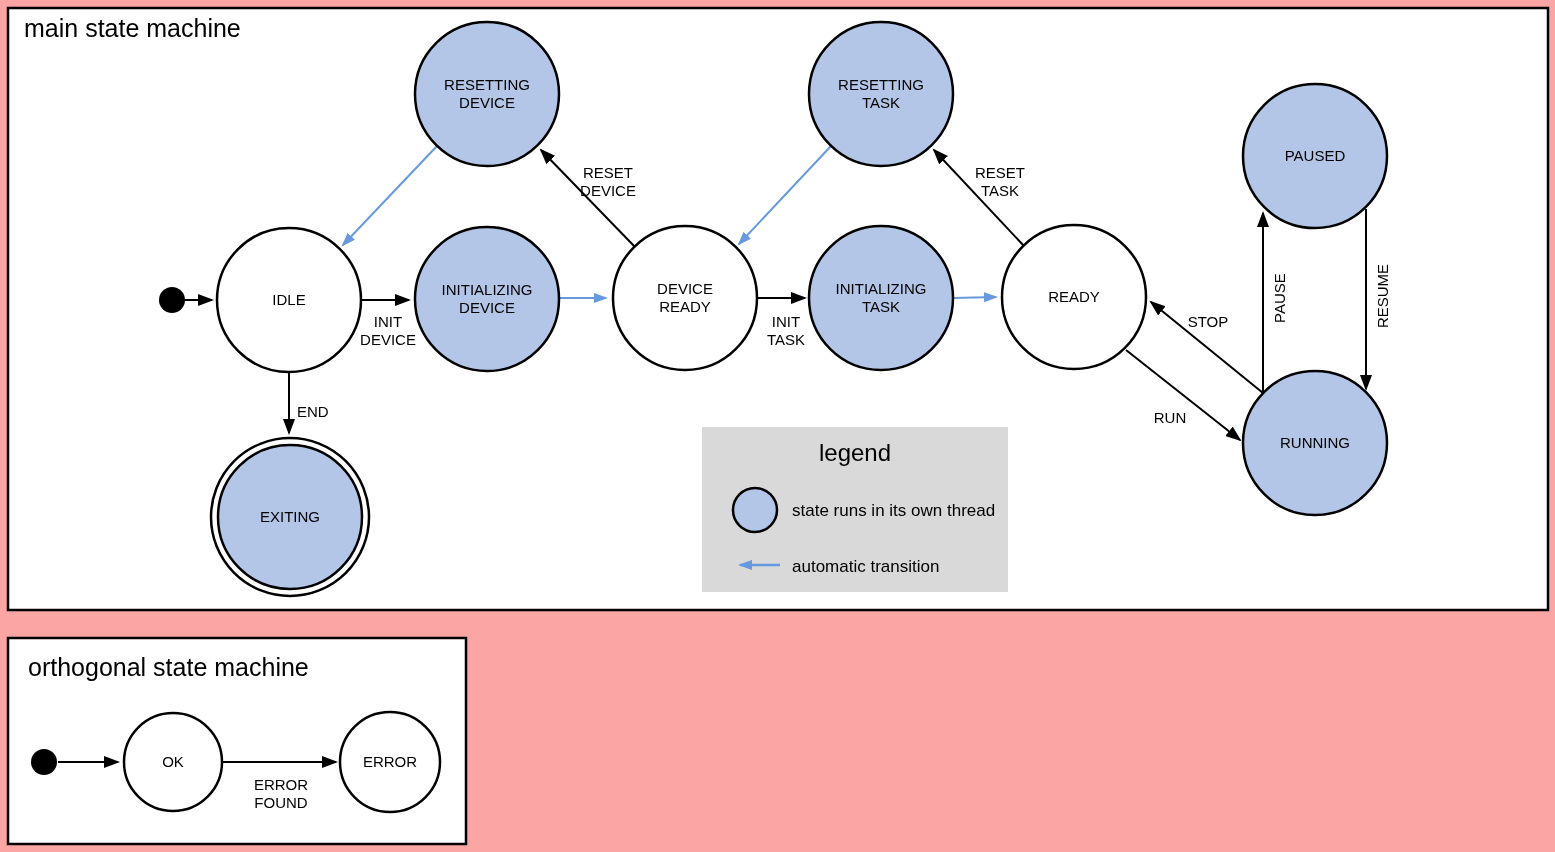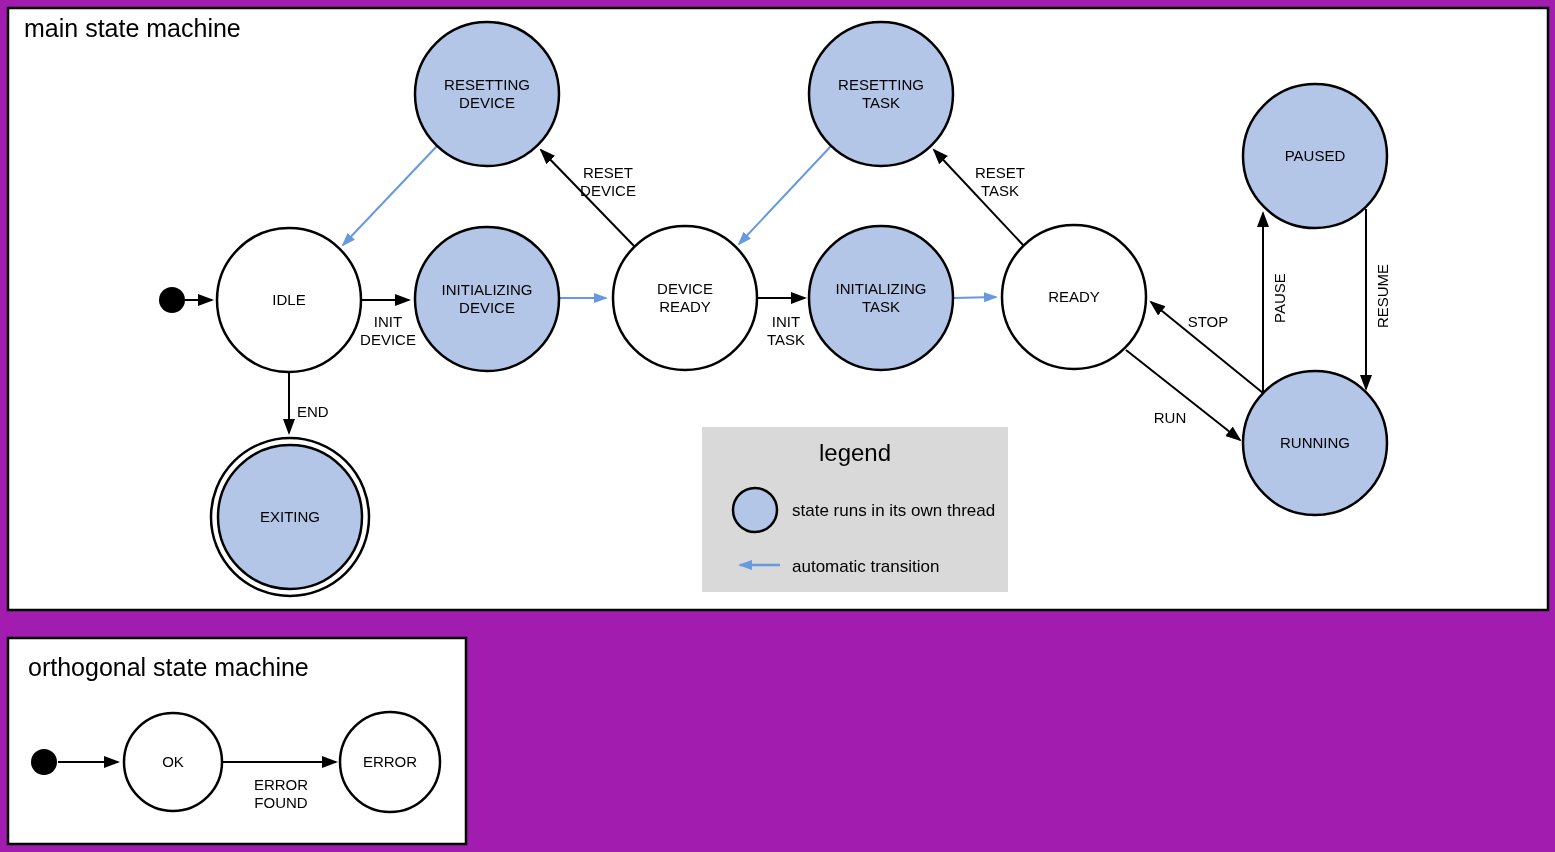--- a/index.html
+++ b/index.html
@@ -1,20 +1,20 @@
 <!DOCTYPE html>
 <html><head>
 <meta charset="utf-8">
 <style>
   html, body { margin: 0; padding: 0; background: #ffffff; }
   .stage {
     position: relative;
     width: 1555px;
     height: 852px;
-    background: #a21caf;
+    background: #fca5a5;
     font-family: "Liberation Sans", sans-serif;
   }
   svg { display: block; }
   text {
     fill: #000000;
     font-family: "Liberation Sans", sans-serif;
   }
   .t-title  { font-size: 25px; }
   .t-state  { font-size: 15px; text-anchor: middle; }
   .t-edge   { font-size: 15px; text-anchor: middle; }

